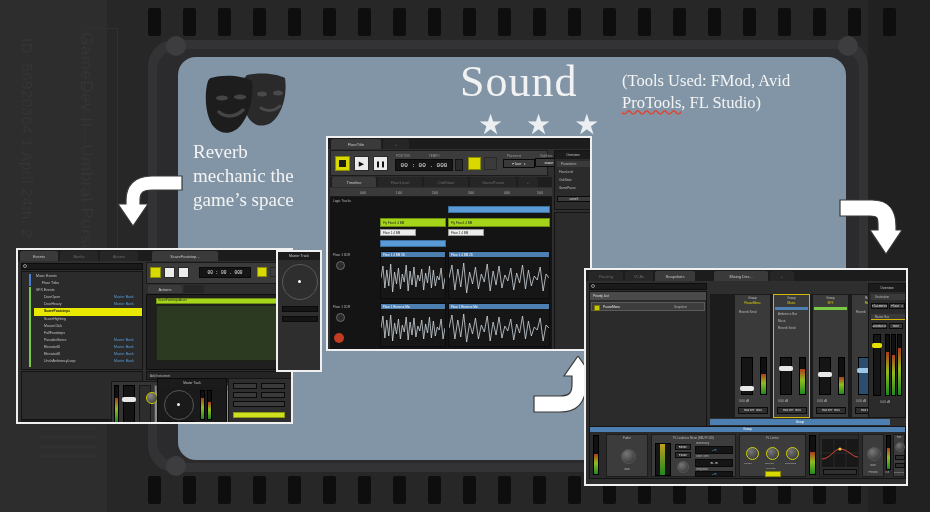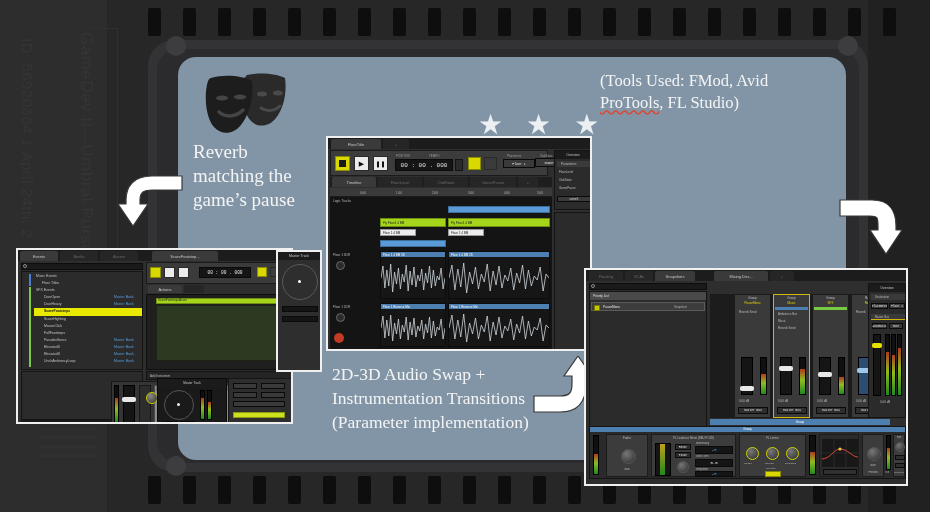--- a/index.html
+++ b/index.html
@@ -54,21 +54,21 @@
   #title-sound {
     position:absolute; left:460px; top:56px;
     font-size:44px; color:#f2f2f2; font-family:"Liberation Serif", serif;
     letter-spacing:1px;
   }
   #stars {
     position:absolute; left:478px; top:108px;
     font-size:28px; color:#eceff1; letter-spacing:8px;
   }
   #tools-note {
-    position:absolute; left:600px; top:70px; width:230px;
+    position:absolute; left:622px; top:70px; width:230px;
     font-size:16.5px; line-height:22px; color:#f4f4f4;
   }
   .squiggle {
     text-decoration: underline wavy #d84a3a;
     text-decoration-skip-ink: none;
   }
 
   .callout { position:absolute; color:#f4f4f4; }
   #callout-reverb { left:193px; top:140px; width:130px; font-size:19px; line-height:24px; }
   #callout-routing { left:646px; top:148px; width:200px; font-size:17.5px; line-height:23px; }
@@ -191,38 +191,38 @@
   <div class="side-lines">
     <i></i>
       <i></i>
       <i></i>
       <i></i>
       <i></i>
       <i></i>
       <i></i>
   </div>
 
+  <div id="title-sound">Sound</div>
   <div id="stars">★ ★ ★</div>
   <div id="tools-note">
     <span>(Tools Used: FMod, Avid </span><span class="squiggle">ProTools</span><span>, FL Studio)</span>
   </div>
 
   <svg id="masks" viewBox="0 0 92 62">
     <path d="M48 3c14 -3 30 -1 38 3 2 14 -1 30 -9 40 -7 9 -18 10 -25 3 -8 -8 -10 -29 -7 -42 1 -2 2 -3 3 -4z" fill="#2a2a2a"></path>
     <ellipse cx="63" cy="22" rx="5" ry="2.5" fill="#4a4a4a"></ellipse>
     <ellipse cx="79" cy="21" rx="5" ry="2.5" fill="#4a4a4a"></ellipse>
     <path d="M62 36c6 4 14 3 19 -2" stroke="#4a4a4a" stroke-width="3" fill="none" stroke-linecap="round"></path>
     <path d="M12 6c14 -4 32 -2 41 3 2 15 -2 33 -11 44 -8 10 -20 10 -27 2 -9 -10 -10 -34 -6 -46 1 -2 2 -3 3 -3z" fill="#1d1d1d"></path>
     <ellipse cx="23" cy="26" rx="6" ry="2.5" fill="#454545"></ellipse>
     <ellipse cx="41" cy="25" rx="6" ry="2.5" fill="#454545"></ellipse>
     <path d="M20 40c7 6 17 5 24 -2" stroke="#454545" stroke-width="3.5" fill="none" stroke-linecap="round"></path>
   </svg>
 
-  <div class="callout" id="callout-reverb">Reverb matching the game’s pause</div>
-  <div class="callout" id="callout-swap">2D-3D Audio Swap + Instrumentation Transitions (Parameter implementation)</div>
+  <div class="callout" id="callout-reverb">Reverb mechanic the game’s space</div>
 
   <svg class="arrow" style="left:118px;top:172px;width:66px;height:58px" viewBox="0 0 66 58">
     <path d="M64 4 H34 C16 4 8 14 8 28 V32 H0 L15 54 L30 32 H22 V28 C22 20 26 18 34 18 H64 Z" fill="#ffffff" stroke="#3a3a3a" stroke-width="1.2"></path>
   </svg>
   <svg class="arrow" style="left:838px;top:196px;width:64px;height:62px" viewBox="0 0 64 62">
     <path d="M2 4 H34 C52 4 58 16 58 30 V34 H64 L48 58 L32 34 H40 V30 C40 22 40 20 32 20 H2 Z" fill="#ffffff" stroke="#3a3a3a" stroke-width="1.2"></path>
   </svg>
   <svg class="arrow" style="left:530px;top:356px;width:62px;height:60px" viewBox="0 0 62 60">
     <path d="M4 56 H30 C50 56 56 44 56 28 V20 H62 L48 0 L34 20 H42 V28 C42 36 40 40 30 40 H4 Z" fill="#ffffff" stroke="#3a3a3a" stroke-width="1.2"></path>
   </svg>

